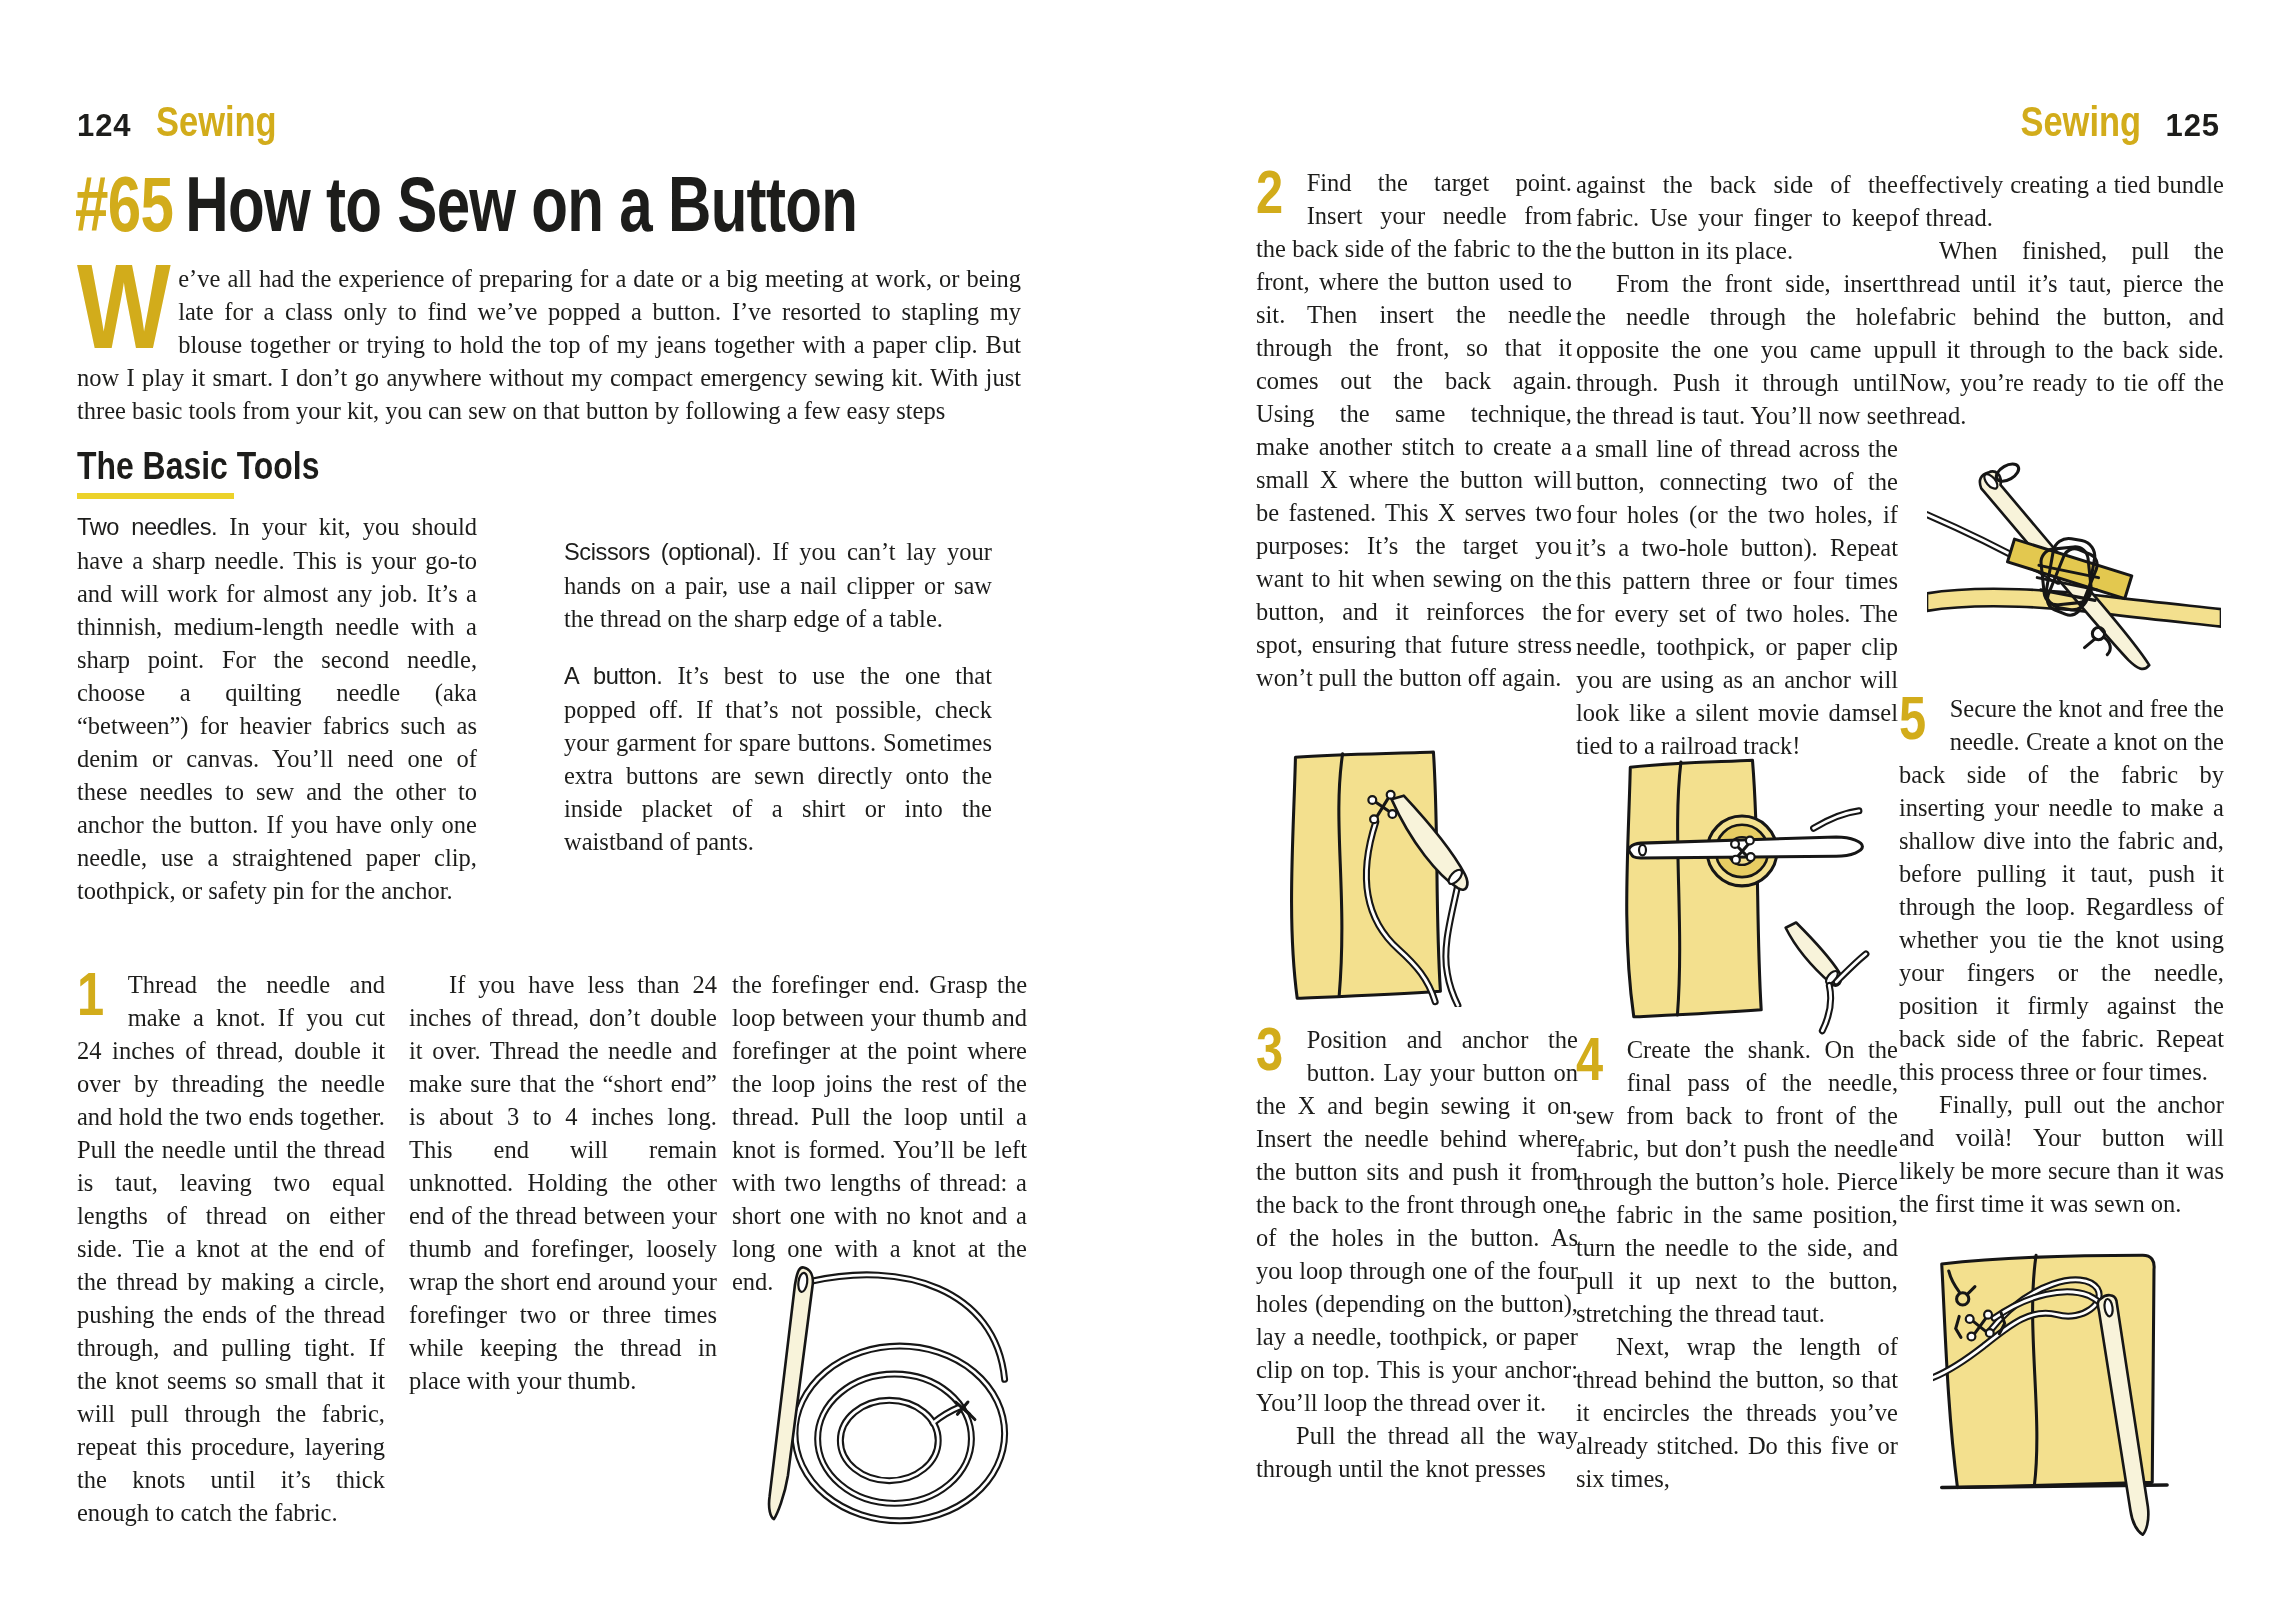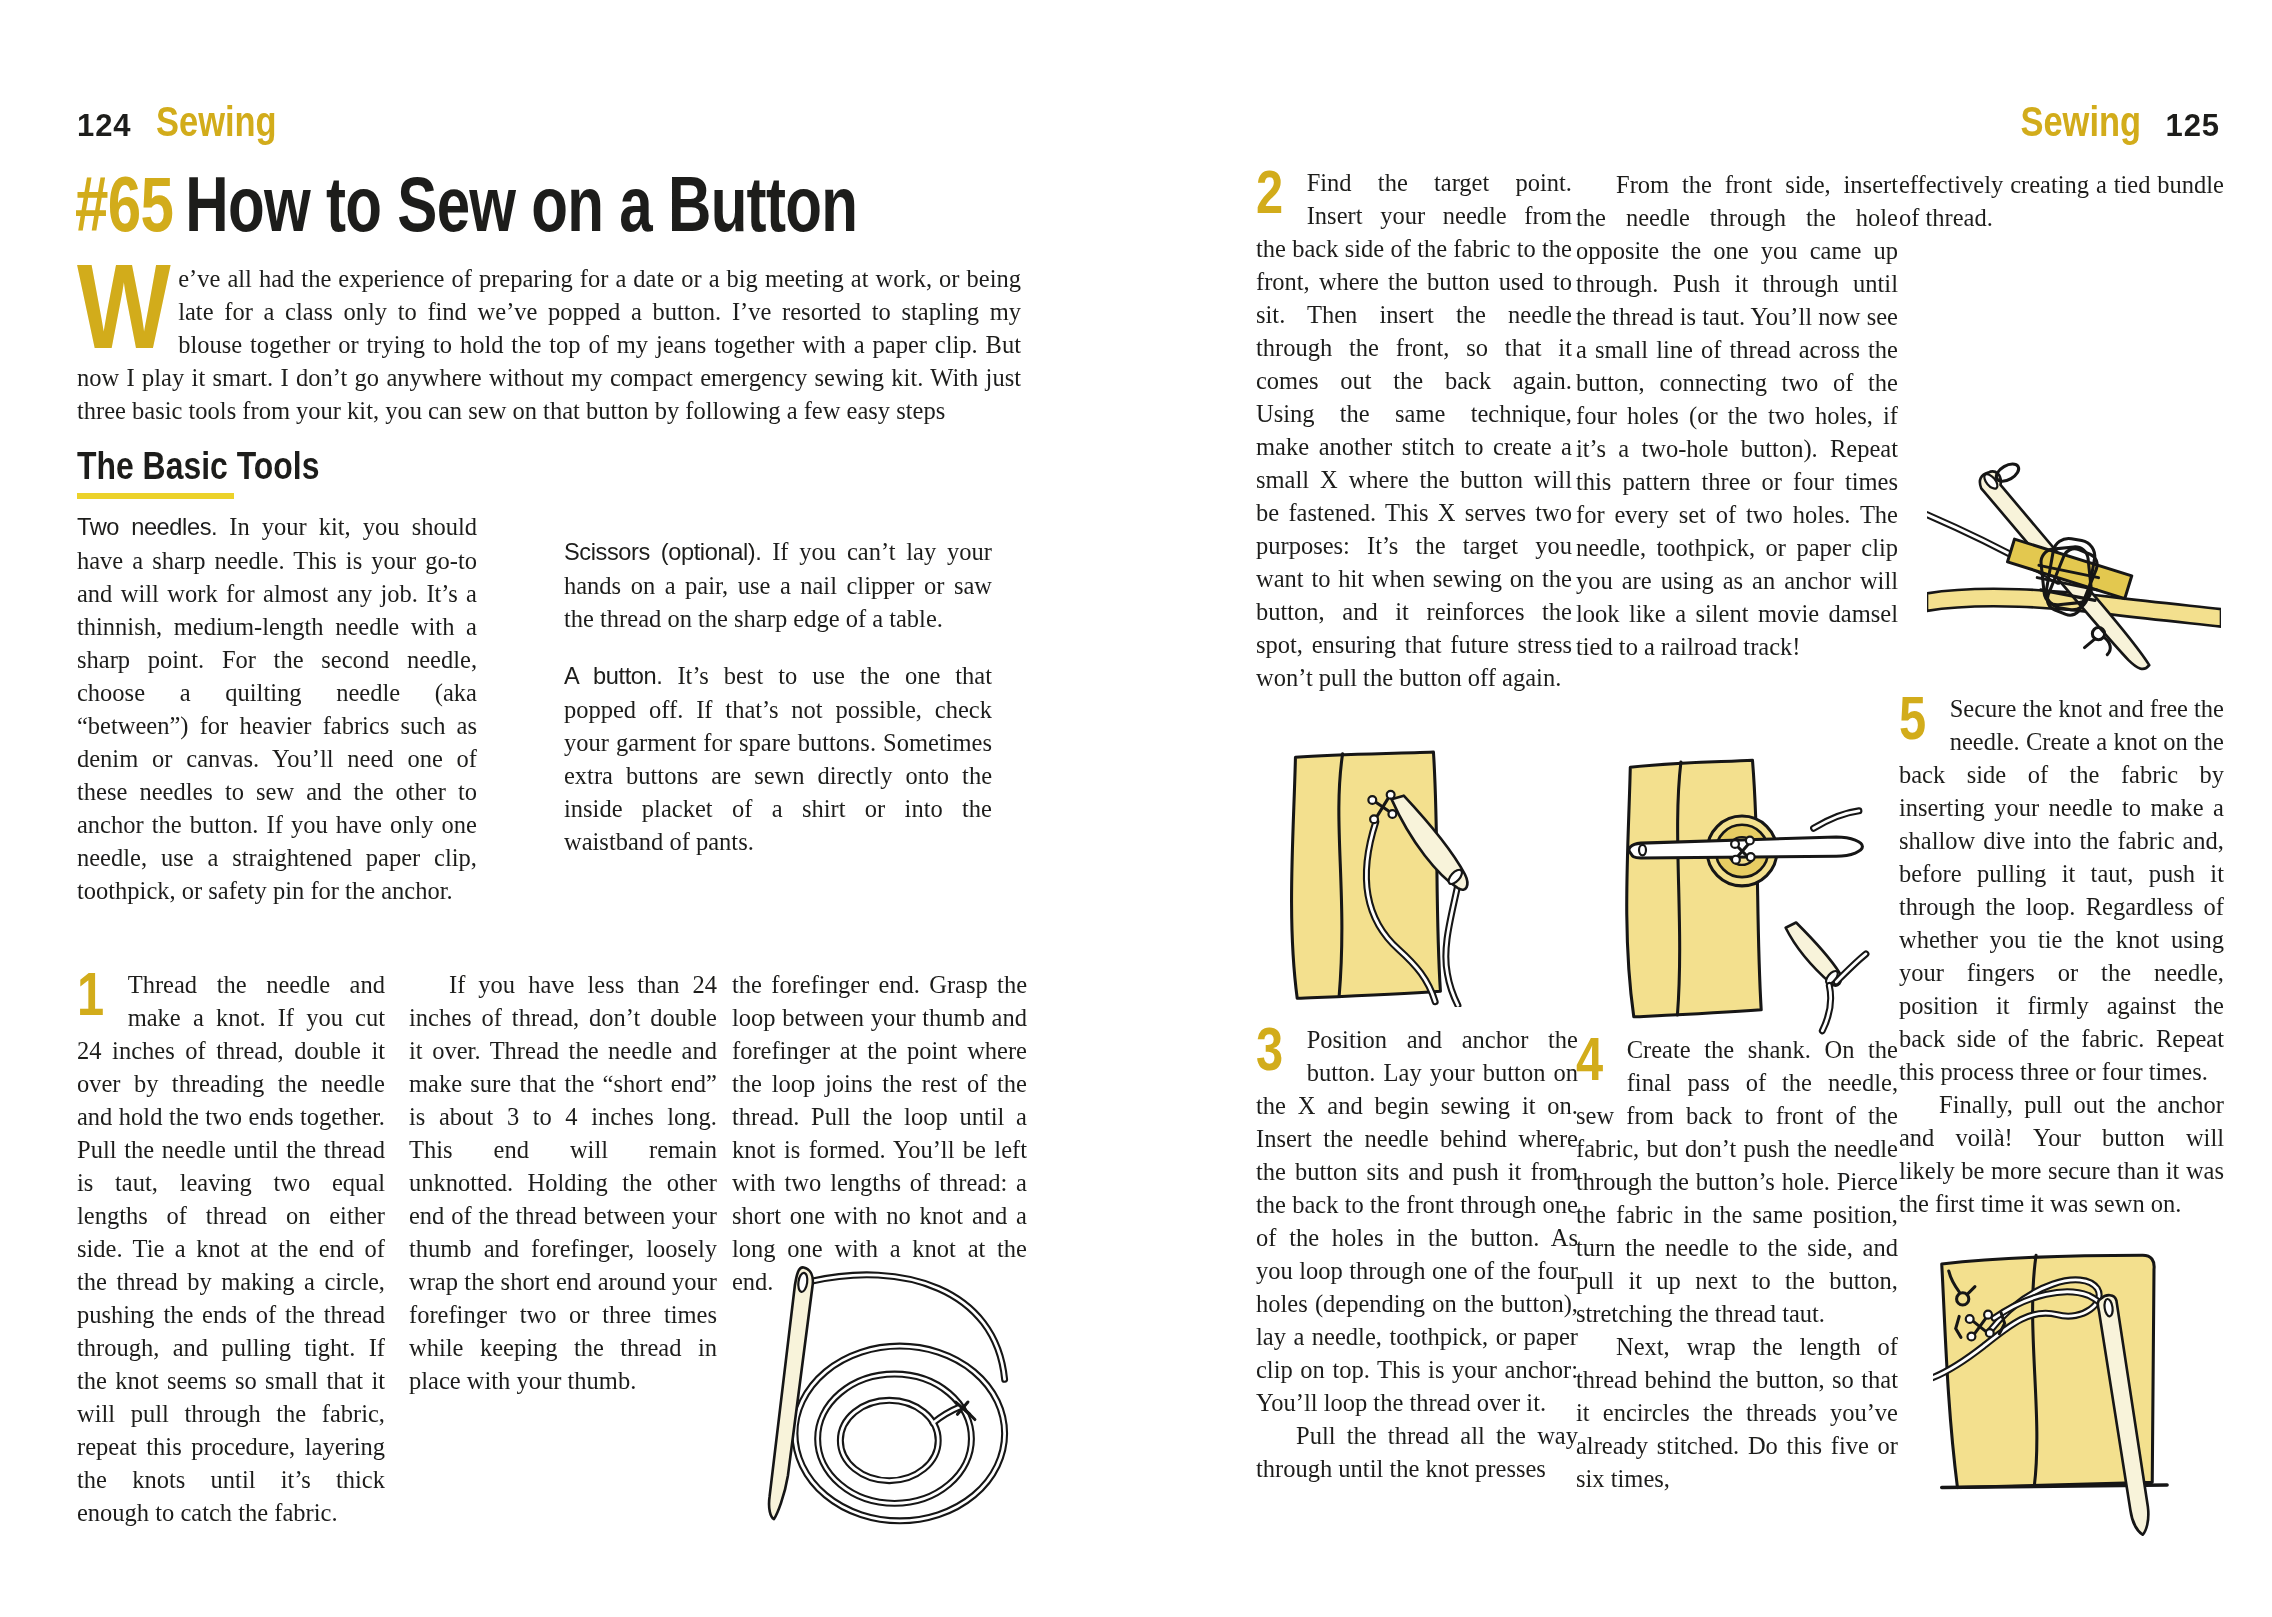--- a/index.html
+++ b/index.html
@@ -147,20 +147,21 @@
         <circle class="hole" cx="139" cy="79" r="4.5"></circle>
       </g>
     </svg>
 
     <div class="abs serif" style="left:120px;top:1023px;width:322px;">
       <p><span class="stepnum">3</span><span>Position and anchor the button. Lay your button on the X and begin sewing it on. Insert the needle behind where the button sits and push it from the back to the front through one of the holes in the button. As you loop through one of the four holes (depending on the button), lay a needle, toothpick, or paper clip on top. This is your anchor: You’ll loop the thread over it.</span></p>
       <p class="indent">Pull the thread all the way through until the knot presses</p>
     </div>
 
     <div class="abs serif" style="left:440px;top:168px;width:322px;">
+      <p>against the back side of the fabric. Use your finger to keep the button in its place.</p>
       <p class="indent">From the front side, insert the needle through the hole opposite the one you came up through. Push it through until the thread is taut. You’ll now see a small line of thread across the button, connecting two of the four holes (or the two holes, if it’s a two-hole button). Repeat this pattern three or four times for every set of two holes. The needle, toothpick, or paper clip you are using as an anchor will look like a silent movie damsel tied to a railroad track!</p>
     </div>
 
     <svg class="abs" style="left:475px;top:748px;" width="262" height="288" viewBox="0 0 300 330">
       <path class="fab" d="M22,22 C80,16 130,16 162,14 C170,110 166,200 172,300 C120,304 70,306 26,308 C12,210 20,110 22,22 Z"></path>
       <path class="ln" d="M80,16 C70,100 84,200 76,306"></path>
       <g>
         <circle class="fab" cx="150" cy="118" r="40"></circle>
         <circle class="fabdark" cx="150" cy="118" r="30"></circle>
         <circle class="fab" cx="150" cy="118" r="16" style="stroke-width:2.5"></circle>
@@ -189,20 +190,21 @@
       <path class="wht" d="M250,272 C254,290 250,308 242,324"></path>
     </svg>
 
     <div class="abs serif" style="left:440px;top:1033px;width:322px;">
       <p><span class="stepnum">4</span><span>Create the shank. On the final pass of the needle, sew from back to front of the fabric, but don’t push the needle through the button’s hole. Pierce the fabric in the same position, turn the needle to the side, and pull it up next to the button, stretching the thread taut.</span></p>
       <p class="indent">Next, wrap the length of thread behind the button, so that it encircles the threads you’ve already stitched. Do this five or six times,</p>
     </div>
 
     <div class="abs serif" style="left:763px;top:168px;width:325px;">
       <p>effectively creating a tied bundle of thread.</p>
+      <p class="indent">When finished, pull the thread until it’s taut, pierce the fabric behind the button, and pull it through to the back side. Now, you’re ready to tie off the thread.</p>
     </div>
 
     <svg class="abs" style="left:791px;top:462px;" width="294" height="219" viewBox="0 0 336 250">
       <path class="thick" d="M0,60 C60,86 110,112 150,136"></path>
       <path class="wht" d="M0,60 C60,86 110,112 150,136"></path>
       <path class="fab" d="M0,150 C60,140 150,146 210,154 C260,160 300,164 336,168 L336,188 C300,184 260,180 210,174 C150,166 60,160 0,170 Z" style="stroke-width:3"></path>
       <g>
         <path class="needle" d="M70,12 C78,8 86,14 84,26 L170,128 C210,174 244,216 254,232 C248,240 240,236 230,226 C196,190 120,98 62,30 C58,20 62,14 70,12 Z"></path>
         <ellipse class="hole" cx="73" cy="22" rx="5" ry="10" transform="rotate(-40 73 22)"></ellipse>
         <ellipse class="ln" cx="92" cy="12" rx="14" ry="8" transform="rotate(-30 92 12)"></ellipse>

